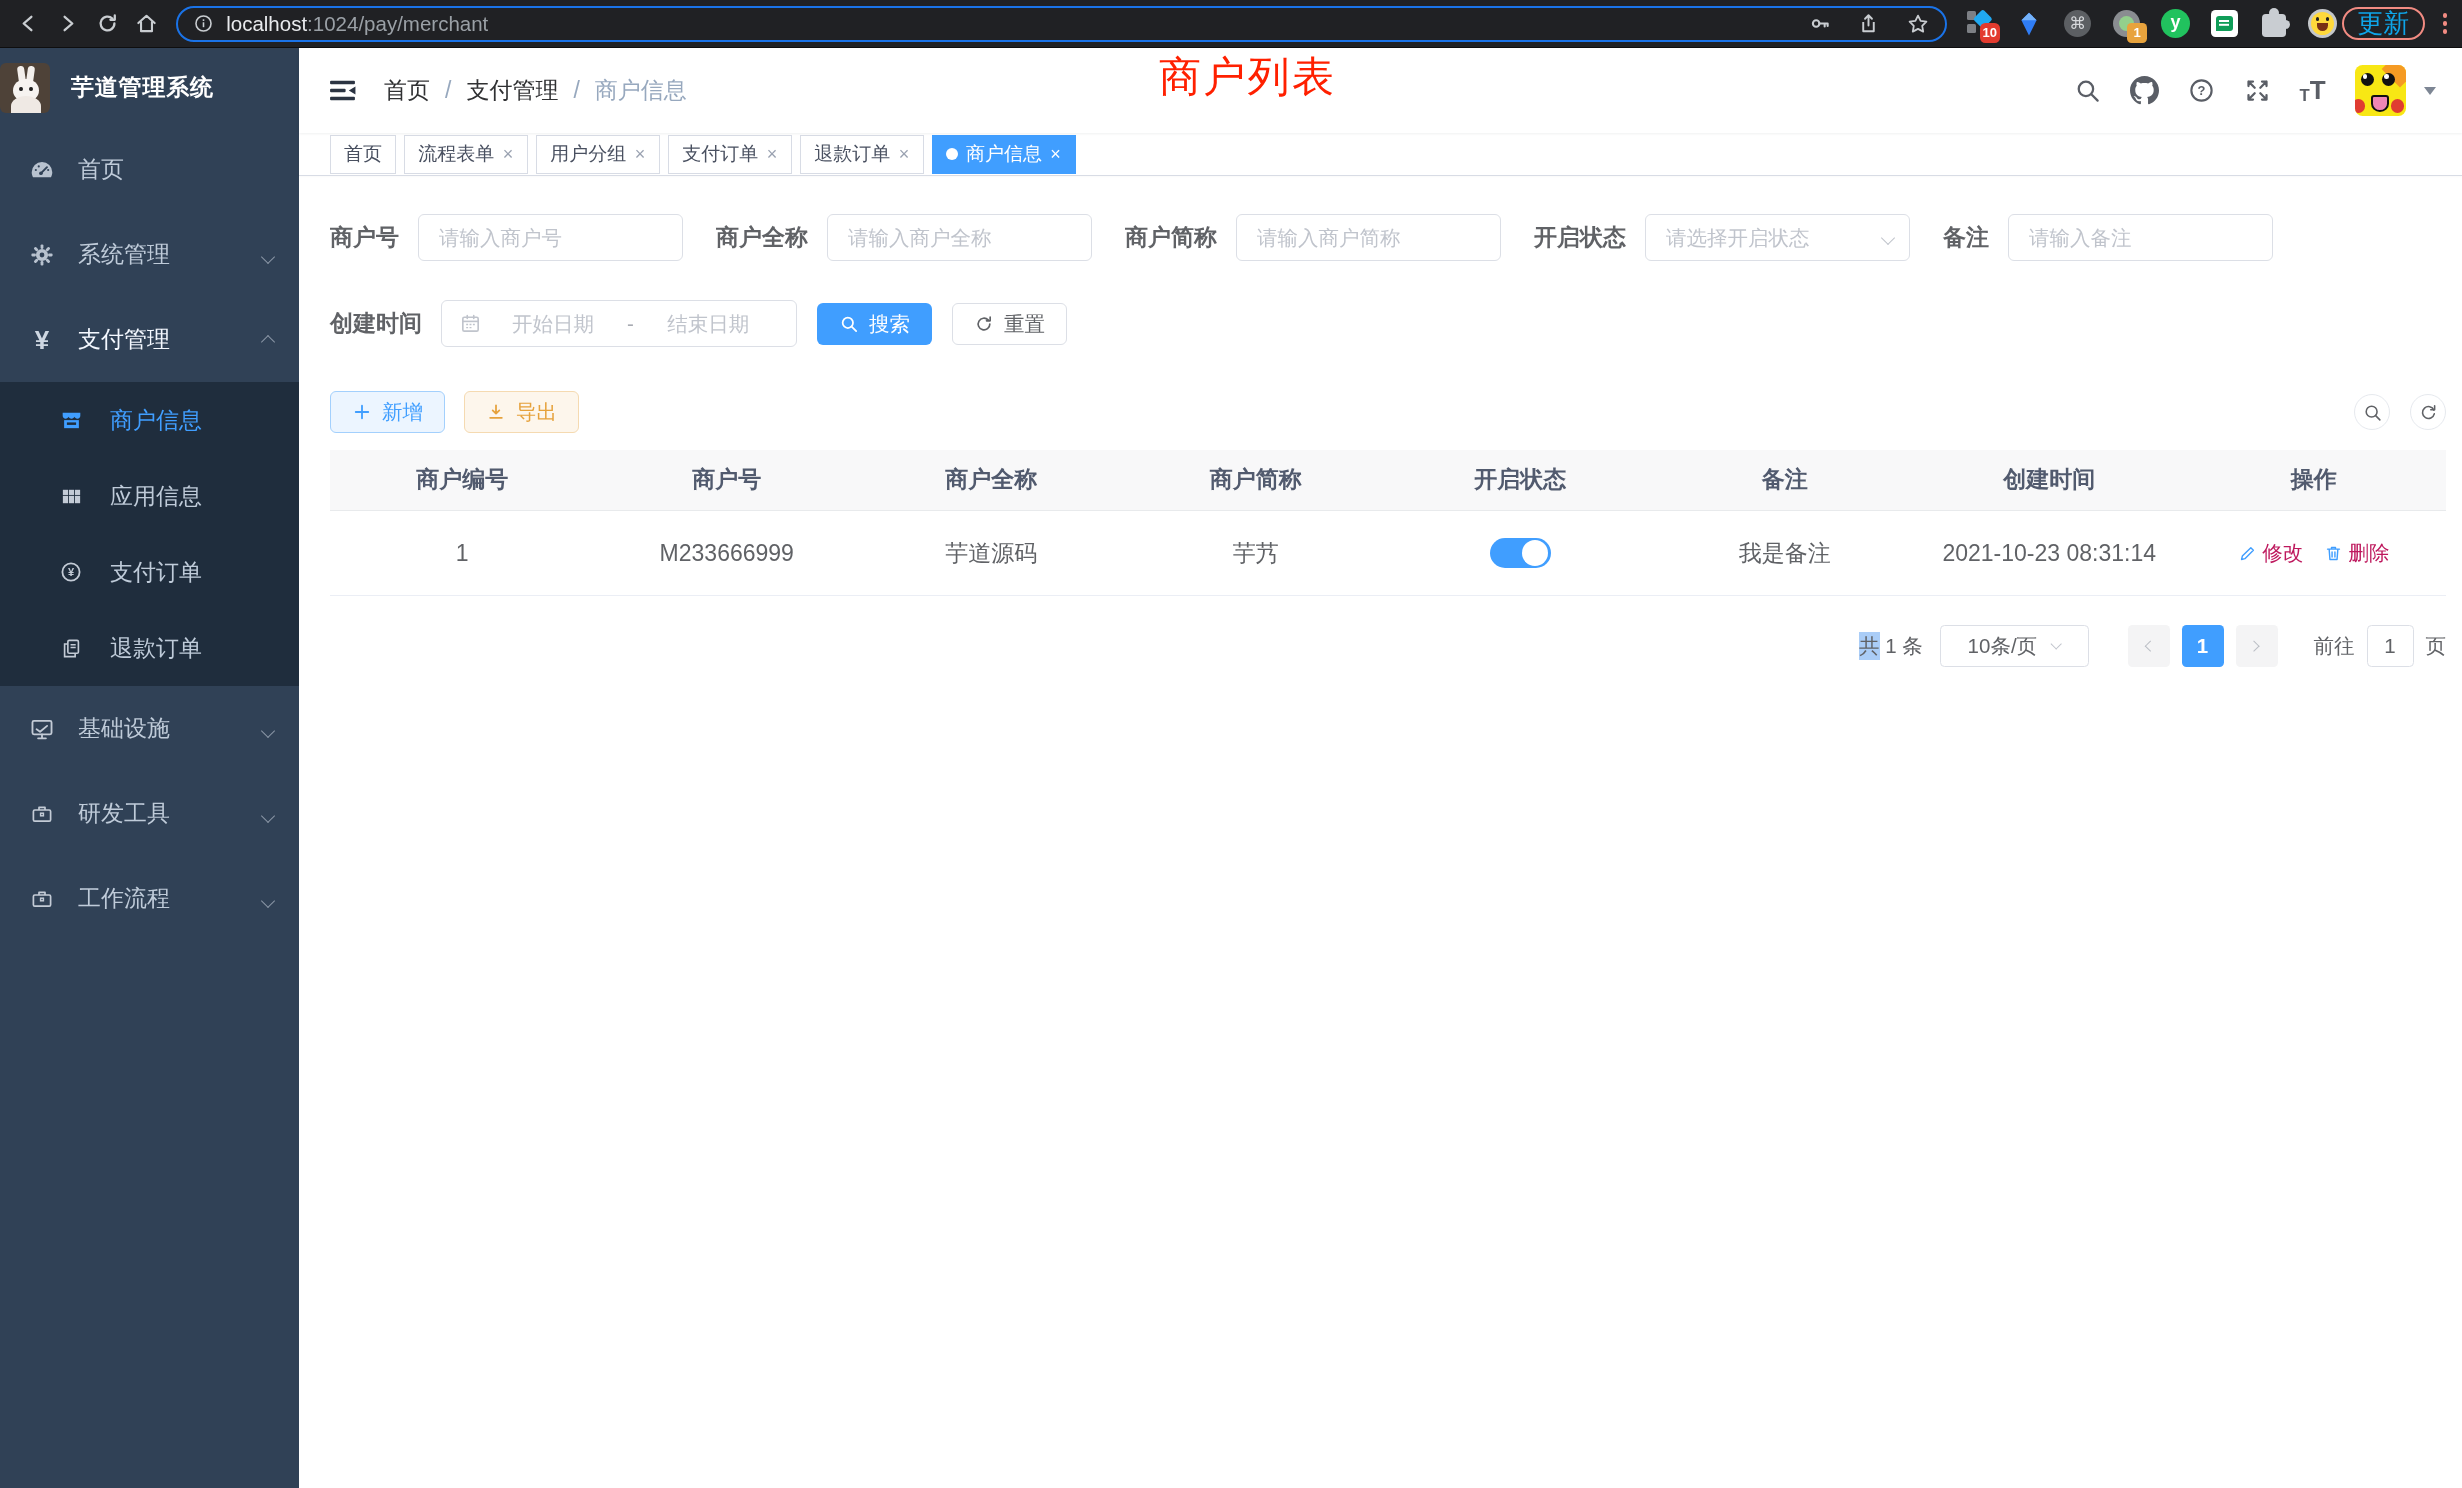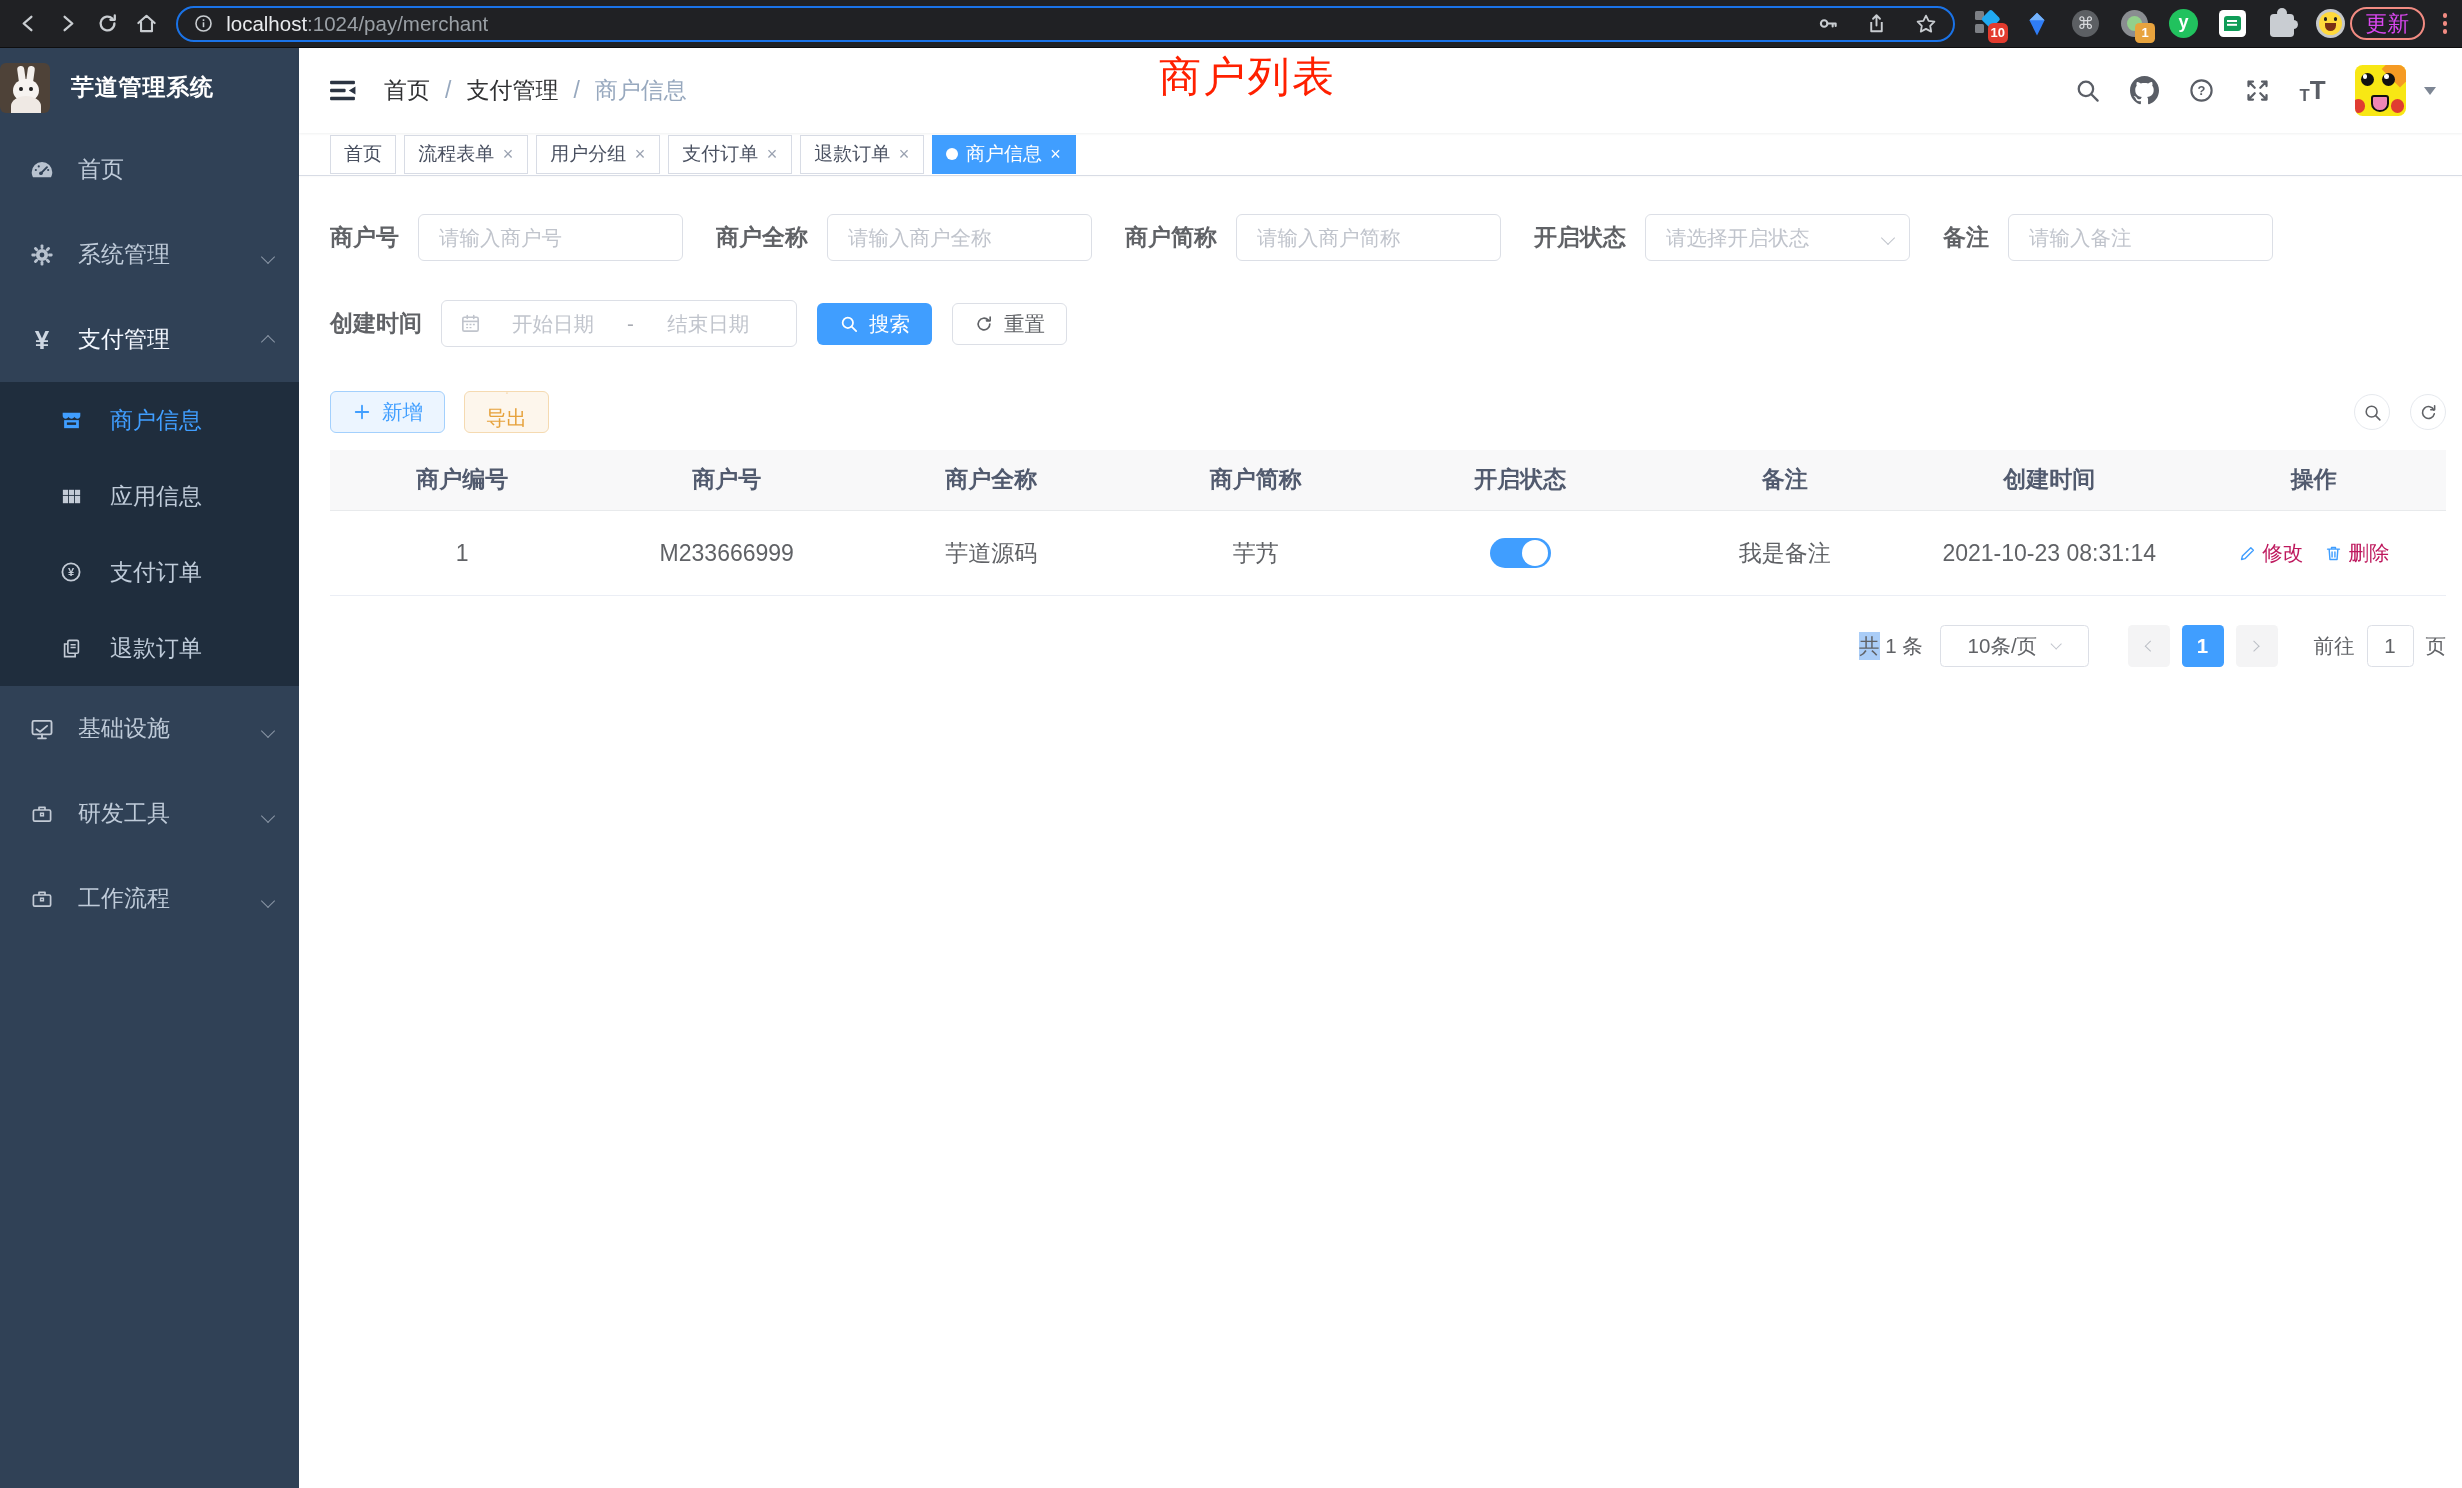--- a/index.html
+++ b/index.html
@@ -42,22 +42,22 @@
   .ext-chat .bub::before { content:""; position:absolute; left:3px; top:3.8px; width:10px; height:1.9px; background:#fff; box-shadow:0 3.8px 0 #fff; }
   .ext-puzzle { width:24px; height:23px; background:#c9cdd2; border-radius:3.8px; position:relative; margin-top:3px; }
   .ext-puzzle::before { content:""; position:absolute; left:7.6px; top:-5.3px; width:10px; height:10px; border-radius:50%; background:#c9cdd2; }
   .ext-puzzle::after { content:""; position:absolute; right:-4.5px; top:6.8px; width:9px; height:9px; border-radius:50%; background:#c9cdd2; }
   .ext-emoji { width:29px; height:29px; border-radius:50%; background:#c4c7ca; display:flex; align-items:center; justify-content:center; }
   .ext-emoji .face { width:23px; height:23px; border-radius:50%; background:#ffd93b; position:relative; }
   .ext-emoji .face::before { content:""; position:absolute; left:4.5px; top:5.3px; width:3.8px; height:3.8px;
     border-radius:50%; background:#222; box-shadow:10px 0 0 #222; }
   .ext-emoji .face::after { content:""; position:absolute; left:6px; top:11.4px; width:10.6px; height:7.6px;
     border-radius:0 0 10.6px 10.6px; background:#7a3014; }
-  .update-pill { height:33px; border:2.3px solid #f28b82; border-radius:18px; color:#d946ef;
-    font-size:22px; display:flex; align-items:center; padding:0 13.6px; flex:0 0 auto; }
+  .update-pill { height:33px; border:2.3px solid #f28b82; border-radius:18px; color:#0ea5e9;
+    font-size:26px; display:flex; align-items:center; padding:0 13.6px; flex:0 0 auto; }
   .chrome-dots { display:flex; flex-direction:column; gap:3.8px; margin-left:10.6px; flex:0 0 auto; padding:3px; }
   .chrome-dots i { width:4.2px; height:4.2px; border-radius:50%; background:#f28b82; }
 
   
   .app { display:flex; height:1441px; }
 
   
   .sidebar { width:299px; flex:0 0 auto; background:#304156; color:#bfcbd9; }
   .logo-row { height:79px; display:flex; align-items:center; gap:21px;font-family:Liberation Serif, serif; }
   .logo-img { width:50px; height:50px; border-radius:6px; background:#4e4238; position:relative; overflow:hidden; }
@@ -138,21 +138,21 @@
     display:flex; align-items:center; padding:0 16.7px; background:#fff; }
   .date-part { flex:1; text-align:center; color:#c0c4cc; font-size:20.5px; }
   .date-sep { color:#a8abb2; font-size:20.5px; padding:0 3px; }
   .btn { height:42px; border-radius:6px; border:0.8px solid transparent; font-size:20.5px;
     display:inline-flex; align-items:center; justify-content:center; gap:10px;
     padding:0 21px; cursor:pointer; font-family:inherit; }
   .btn-search { background:#409eff; color:#fff; margin-left:20px; }
   .btn-reset { background:#fff; border-color:#dcdfe6; color:#606266; margin-left:20px; }
   .toolbar { display:flex; align-items:center; margin-top:44px; }
   .btn-add { height:42px; background:#ecf5ff; border-color:#a3d0fd; color:#409eff; }
-  .btn-export { height:42px; background:#fdf6ec; border-color:#f5dab1; color:#e6a23c; margin-left:19px;flex-direction:column; }
+  .btn-export { height:42px; background:#fdf6ec; border-color:#f5dab1; color:#e6a23c; margin-left:19px; }
   .toolbar-right { margin-left:auto; display:flex; align-items:center; gap:20px; }
   .circle-btn { width:36px; height:36px; border-radius:50%; border:0.8px solid #e6e9ee;
     background:#fff; color:#606266; display:flex; align-items:center; justify-content:center; cursor:pointer; }
 
   table.grid { width:100%; border-collapse:collapse; table-layout:fixed; margin-top:16.7px; }
   table.grid th { height:61px; background:#f8f8f9; color:#515a6e; font-size:23px;
     font-weight:600; text-align:center; border-bottom:0.8px solid #e8eaec; }
   table.grid td { height:85px; color:#606266; font-size:23px; text-align:center;
     border-bottom:0.8px solid #ebeef5; }
   .switch { width:61px; height:30px; border-radius:15px; background:#409eff;

